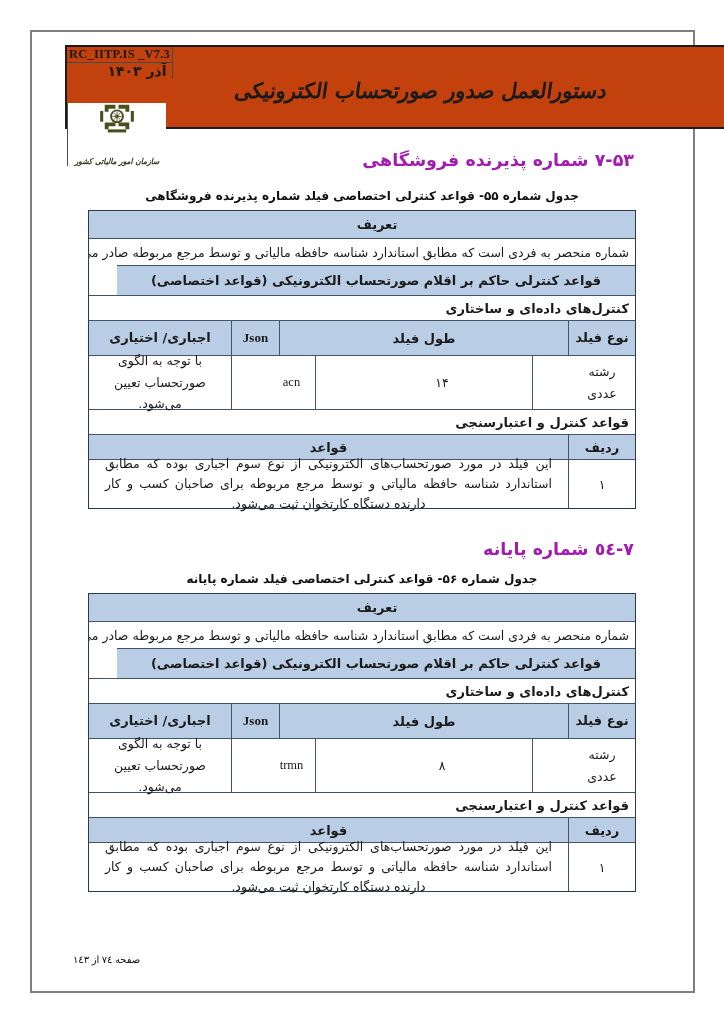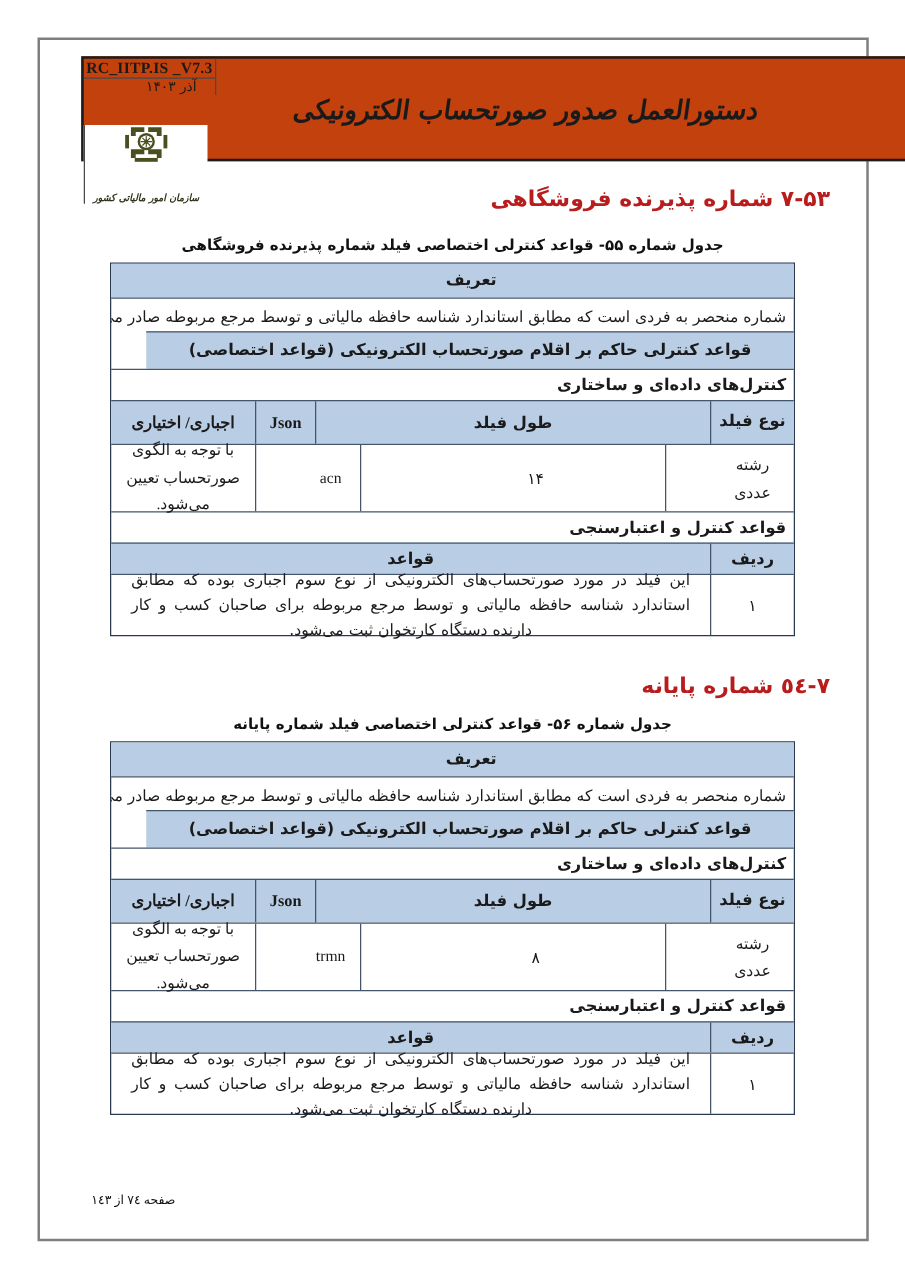--- a/index.html
+++ b/index.html
@@ -12,47 +12,47 @@
   .frame{position:absolute;left:30px;top:30px;width:661px;height:959px;border:2.5px solid #7f7f7f;}
 
   
   .hdr{position:absolute;left:65px;top:45px;width:708px;height:84px;
        background:#c2410c;border:2px solid #1c1c1c;display:flex;box-sizing:border-box;flex-direction:column;}
   .hdr-left{width:106px;border-right:1.5px solid #4a4a4a;display:flex;flex-direction:column;box-sizing:border-box;}
   .hdr-code{flex:1;display:flex;align-items:center;justify-content:center;
             font-family:"Liberation Serif",serif;font-weight:bold;font-size:12.5px;
             border-bottom:1.5px solid #4a4a4a;letter-spacing:.2px;}
   .hdr-date{flex:1;display:flex;align-items:center;justify-content:center;
-            font-weight:normal;font-size:11px;direction:rtl;padding-left:35px;}
+            font-weight:bold;font-size:14px;direction:rtl;padding-left:35px;}
   .hdr-title{flex:1;display:flex;align-items:center;justify-content:center;direction:rtl;}
   .hdr-title span{font-size:21px;font-weight:bold;font-style:italic;transform:skewX(6deg);
                   font-family:"DejaVu Sans",sans-serif;}
   .hdr-logo{width:99px;background:#ffffff;border-left:1.5px solid #4a4a4a;box-sizing:border-box;
             display:flex;flex-direction:column;align-items:center;justify-content:center;gap:12px;}
   .logo-caption{font-size:7.5px;font-weight:bold;font-style:italic;direction:rtl;white-space:nowrap;
                 color:#30351a;transform:scaleY(1.05);}
 
   
-  .sec-heading{position:absolute;right:60px;direction:rtl;font-weight:bold;font-size:17.5px;color:#b91c1c;}
+  .sec-heading{position:absolute;right:90px;direction:rtl;font-weight:bold;font-size:17.5px;color:#a21caf;}
   .tbl-caption{position:absolute;left:88px;width:548px;text-align:center;direction:rtl;
                font-size:12px;color:#111;font-weight:bold;}
 
   
   .spec{position:absolute;left:88px;width:548px;border:1.5px solid #2c3a50;box-sizing:border-box;
         font-size:12.5px;background:#fff;}
   .trow{display:flex;direction:rtl;border-top:1px solid #44546a;box-sizing:border-box;align-items:stretch;}
   .trow:first-child{border-top:none;padding-left:30px;}
   .band{background:#b9cde4;font-weight:bold;}
   .cell{display:flex;align-items:center;justify-content:center;box-sizing:border-box;
         text-align:center;padding:2px 6px;}
   .cell + .cell{border-right:1px solid #44546a;}
   .c-type{width:66px;line-height:1.7;}
   .c-len{flex:1;}
   .c-json{width:48px;}
-  .c-mand{width:116px;line-height:1.75;font-family:Liberation Serif, serif;}
+  .c-mand{width:143px;line-height:1.75;}
   .c-row{width:66px;}
   .c-rules{flex:1;}
   .start{justify-content:flex-start;text-align:right;}
   .h27{height:27px;} .h30{height:30px;margin-left:28px;} .h25{height:25px;} .h35{height:35px;} .h54{height:54px;gap:36px;} .h49{height:49px;}
   .nowrap{white-space:nowrap;overflow:hidden;}
   .hdr-cell{font-weight:bold;font-size:13px;}
   .rule-text{display:block;line-height:20px;padding:4px 10px;text-align:justify;text-align-last:center;
              align-self:center;width:100%;box-sizing:border-box;}
   .en{direction:ltr;font-family:"Liberation Serif",serif;}
   .bold13{font-weight:bold;font-size:13px;}

